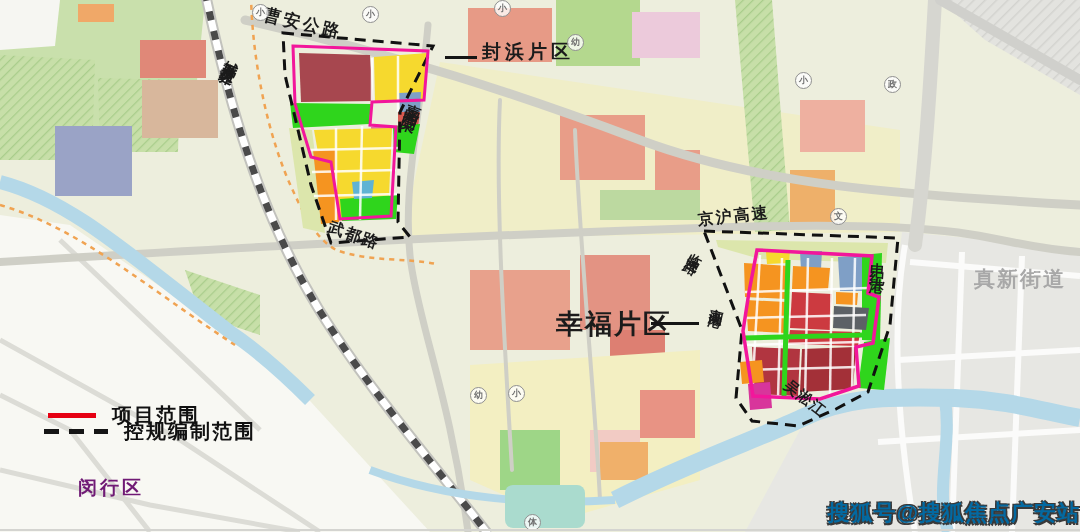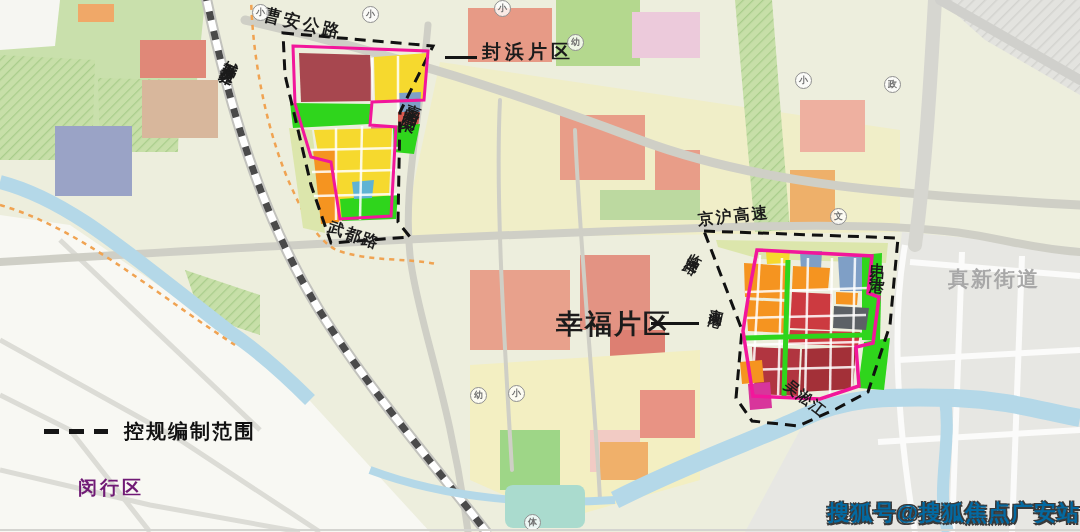--- a/index.html
+++ b/index.html
@@ -205,34 +205,38 @@
   <div class="lbl" style="left:697px; top:212px; font-size:16px; letter-spacing:2px; transform:rotate(-6deg);">京沪高速</div>
   <div class="lbl v" style="left:698px; top:242px; font-size:14px; letter-spacing:4px; transform:rotate(30deg);">临洮路</div>
   <div class="lbl v" style="left:714px; top:296px; font-size:14px; letter-spacing:3px; transform:rotate(13deg);">高潮港</div>
   <div class="lbl v" style="left:872px; top:250px; font-size:15px; letter-spacing:8px; transform:rotate(4deg);">申纪港</div>
   <div class="lbl" style="left:791px; top:377px; font-size:15px; letter-spacing:1px; transform:rotate(38deg);">吴淞江</div>
 
   <div class="lbl" style="left:482px; top:42px; font-size:19px; letter-spacing:4px;">封浜片区</div>
   <div class="leader" style="left:445px; top:56px; width:32px; height:3px;"></div>
   <div class="lbl" style="left:556px; top:311px; font-size:27px; letter-spacing:2px;">幸福片区</div>
   <div class="leader" style="left:651px; top:322px; width:48px; height:3px;"></div>
-  <div class="lbl gray" style="left:948px; top:268px; font-size:21px; letter-spacing:2px;">真新街道</div>
+  <div class="lbl gray" style="left:974px; top:268px; font-size:21px; letter-spacing:2px;">真新街道</div>
   <div class="lbl gray" style="left:78px; top:478px; font-size:19px; letter-spacing:3px; color:#701a75;">闵行区</div>
 
   <div class="poi" style="left:252px; top:4px;">小</div>
   <div class="poi" style="left:362px; top:6px;">小</div>
   <div class="poi" style="left:494px; top:0px;">小</div>
   <div class="poi" style="left:567px; top:34px;">幼</div>
   <div class="poi" style="left:795px; top:72px;">小</div>
   <div class="poi" style="left:884px; top:76px;">政</div>
   <div class="poi" style="left:830px; top:208px;">文</div>
   <div class="poi" style="left:470px; top:387px;">幼</div>
   <div class="poi" style="left:508px; top:385px;">小</div>
   <div class="poi" style="left:524px; top:514px;">体</div>
 
+  <div class="legend-row" style="left:48px; top:402px;">
+    <span class="sw-solid"></span>
+    <span class="legend-label">项目范围</span>
+  </div>
   <div class="legend-row" style="left:44px; top:418px;">
     <span class="sw-dash"></span>
     <span class="legend-label">控规编制范围</span>
   </div>
 
   <div class="watermark">搜狐号@搜狐焦点广安站</div>
 
   <div class="bottom-line"></div>
 </div>
 

